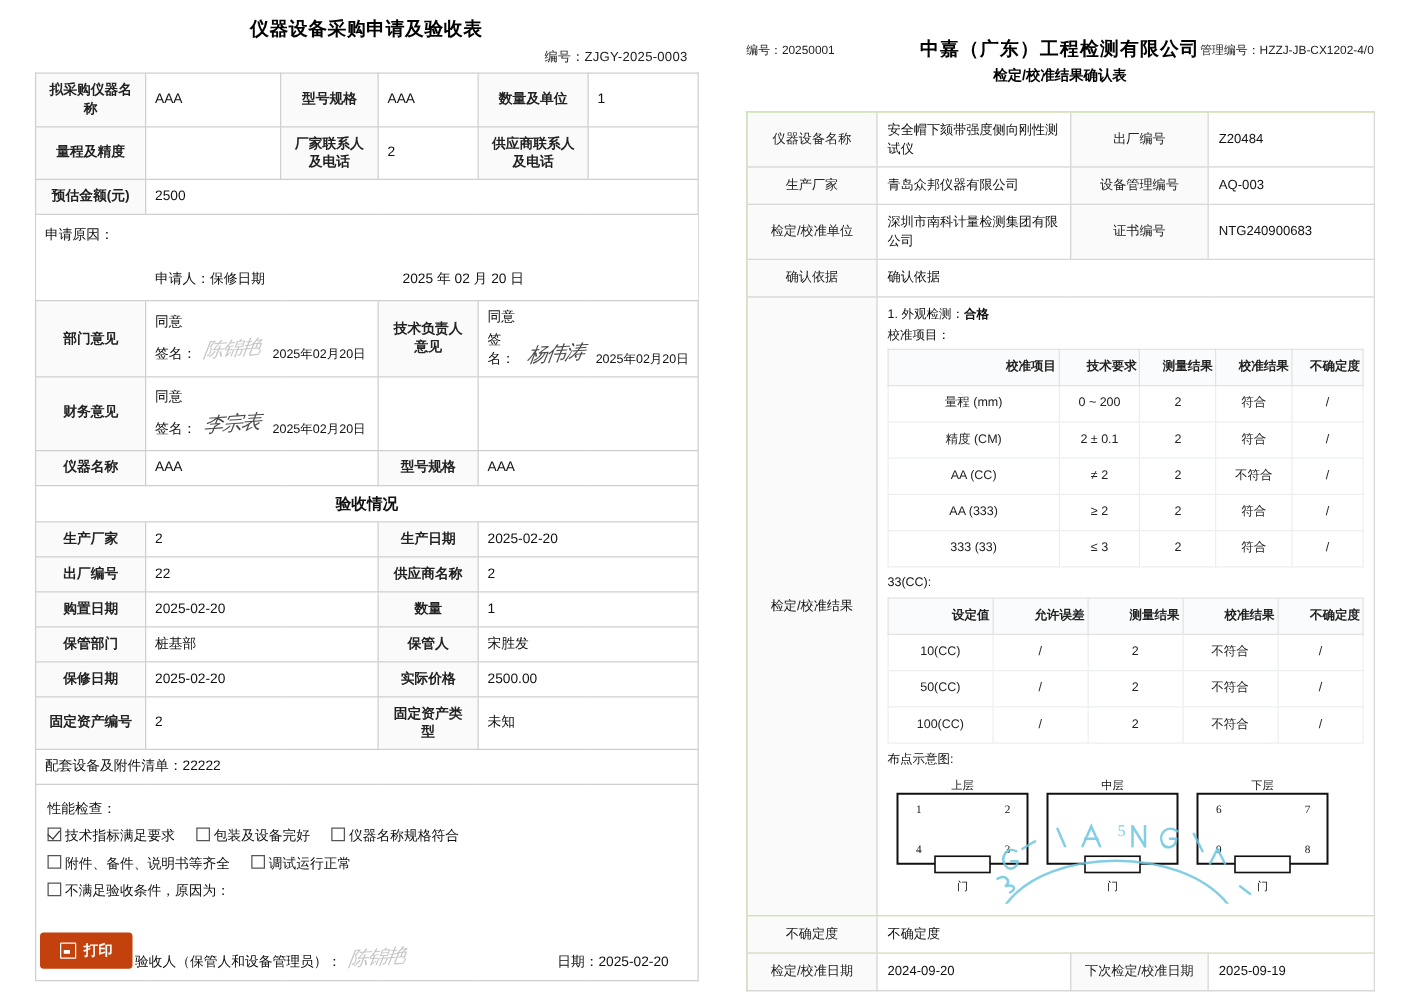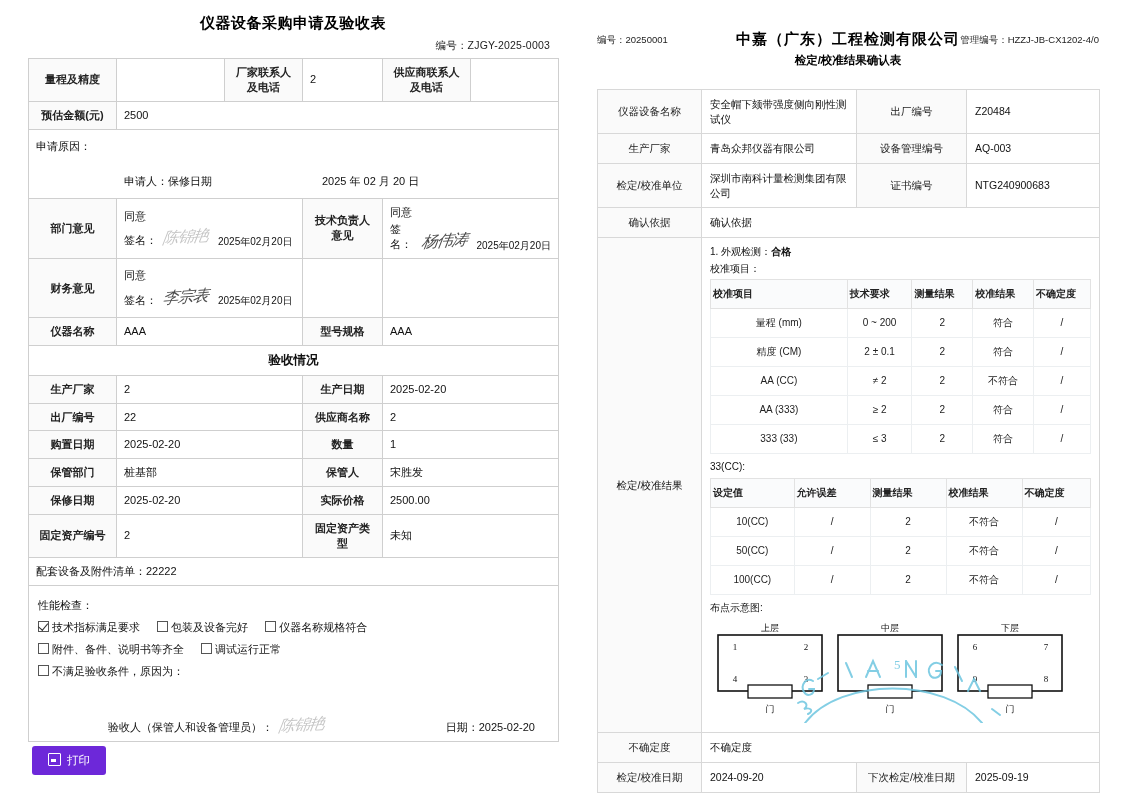--- a/index.html
+++ b/index.html
@@ -64,24 +64,25 @@
     border-right:1.4px solid #333;border-bottom:1.4px solid #333;
     transform:rotate(40deg);
   }
   .chk-item{margin-right:14px;white-space:nowrap;}
   .accept-row{
     display:flex;align-items:flex-end;padding:26px 9px 6px 9px;font-size:11px;
   }
   .accept-label{margin-left:70px;}
   .accept-date{margin-left:auto;margin-right:14px;}
   .print-btn{
-    position:absolute;left:32px;top:746px;background:#6d28d9;color:#fff;
+    position:absolute;left:32px;top:746px;background:#c2410c;color:#fff;
     border:none;border-radius:3px;font-size:11.5px;padding:7px 16px;
-    display:flex;align-items:flex-start;gap:6px;cursor:pointer;
+    display:flex;align-items:center;gap:6px;cursor:pointer;
     font-family:"Liberation Sans",sans-serif;
+    font-weight:bold;
   }
   .print-ico{
     display:inline-block;width:11px;height:11px;border:1.3px solid #fff;
     border-radius:1px;position:relative;
   }
   .print-ico::after{
     content:"";position:absolute;left:1.5px;top:5px;width:5px;height:3px;
     background:#fff;
   }
 
@@ -111,21 +112,21 @@
   td.rside{background:#fafafa;text-align:center;vertical-align:middle;}
   .r-note{font-size:10px;margin-bottom:3px;}
   .r-note b{font-weight:bold;}
   .r-sublabel{font-size:10px;margin:6px 0 4px 0;}
   table.inner{
     border-collapse:collapse;width:100%;table-layout:fixed;font-size:10px;
     margin-bottom:4px;
   }
   table.inner th{
     border:1px solid #e2e2e2;background:#fafbfc;font-weight:bold;
-    padding:7px 2px;text-align:left;color:#222;font-size:10px;
+    padding:7px 2px;text-align:right;color:#222;font-size:10px;
   }
   table.inner td{
     border:1px solid #eceff1;background:#fff;padding:7px 2px;
     text-align:center;color:#222;font-size:10px;
   }
   .diagram-wrap{
     position:relative;width:100%;height:106px;margin-top:4px;overflow:hidden;
   }
   .diagram-wrap svg{display:block;}
 </style>
@@ -142,20 +143,28 @@
     <table class="tbl">
       <colgroup>
         <col style="width:88px">
           <col style="width:108px">
         <col style="width:78px">
           <col style="width:80px">
         <col style="width:88px">
           <col style="width:88px">
       </colgroup>
       <tbody>
+        <tr>
+          <td class="lbl">拟采购仪器名称</td>
+          <td class="val">AAA</td>
+          <td class="lbl">型号规格</td>
+          <td class="val">AAA</td>
+          <td class="lbl">数量及单位</td>
+          <td class="val">1</td>
+        </tr>
         <tr>
           <td class="lbl">量程及精度</td>
           <td class="val"></td>
           <td class="lbl">厂家联系人及电话</td>
           <td class="val">2</td>
           <td class="lbl">供应商联系人及电话</td>
           <td class="val"></td>
         </tr>
         <tr>
           <td class="lbl">预估金额(元)</td>

